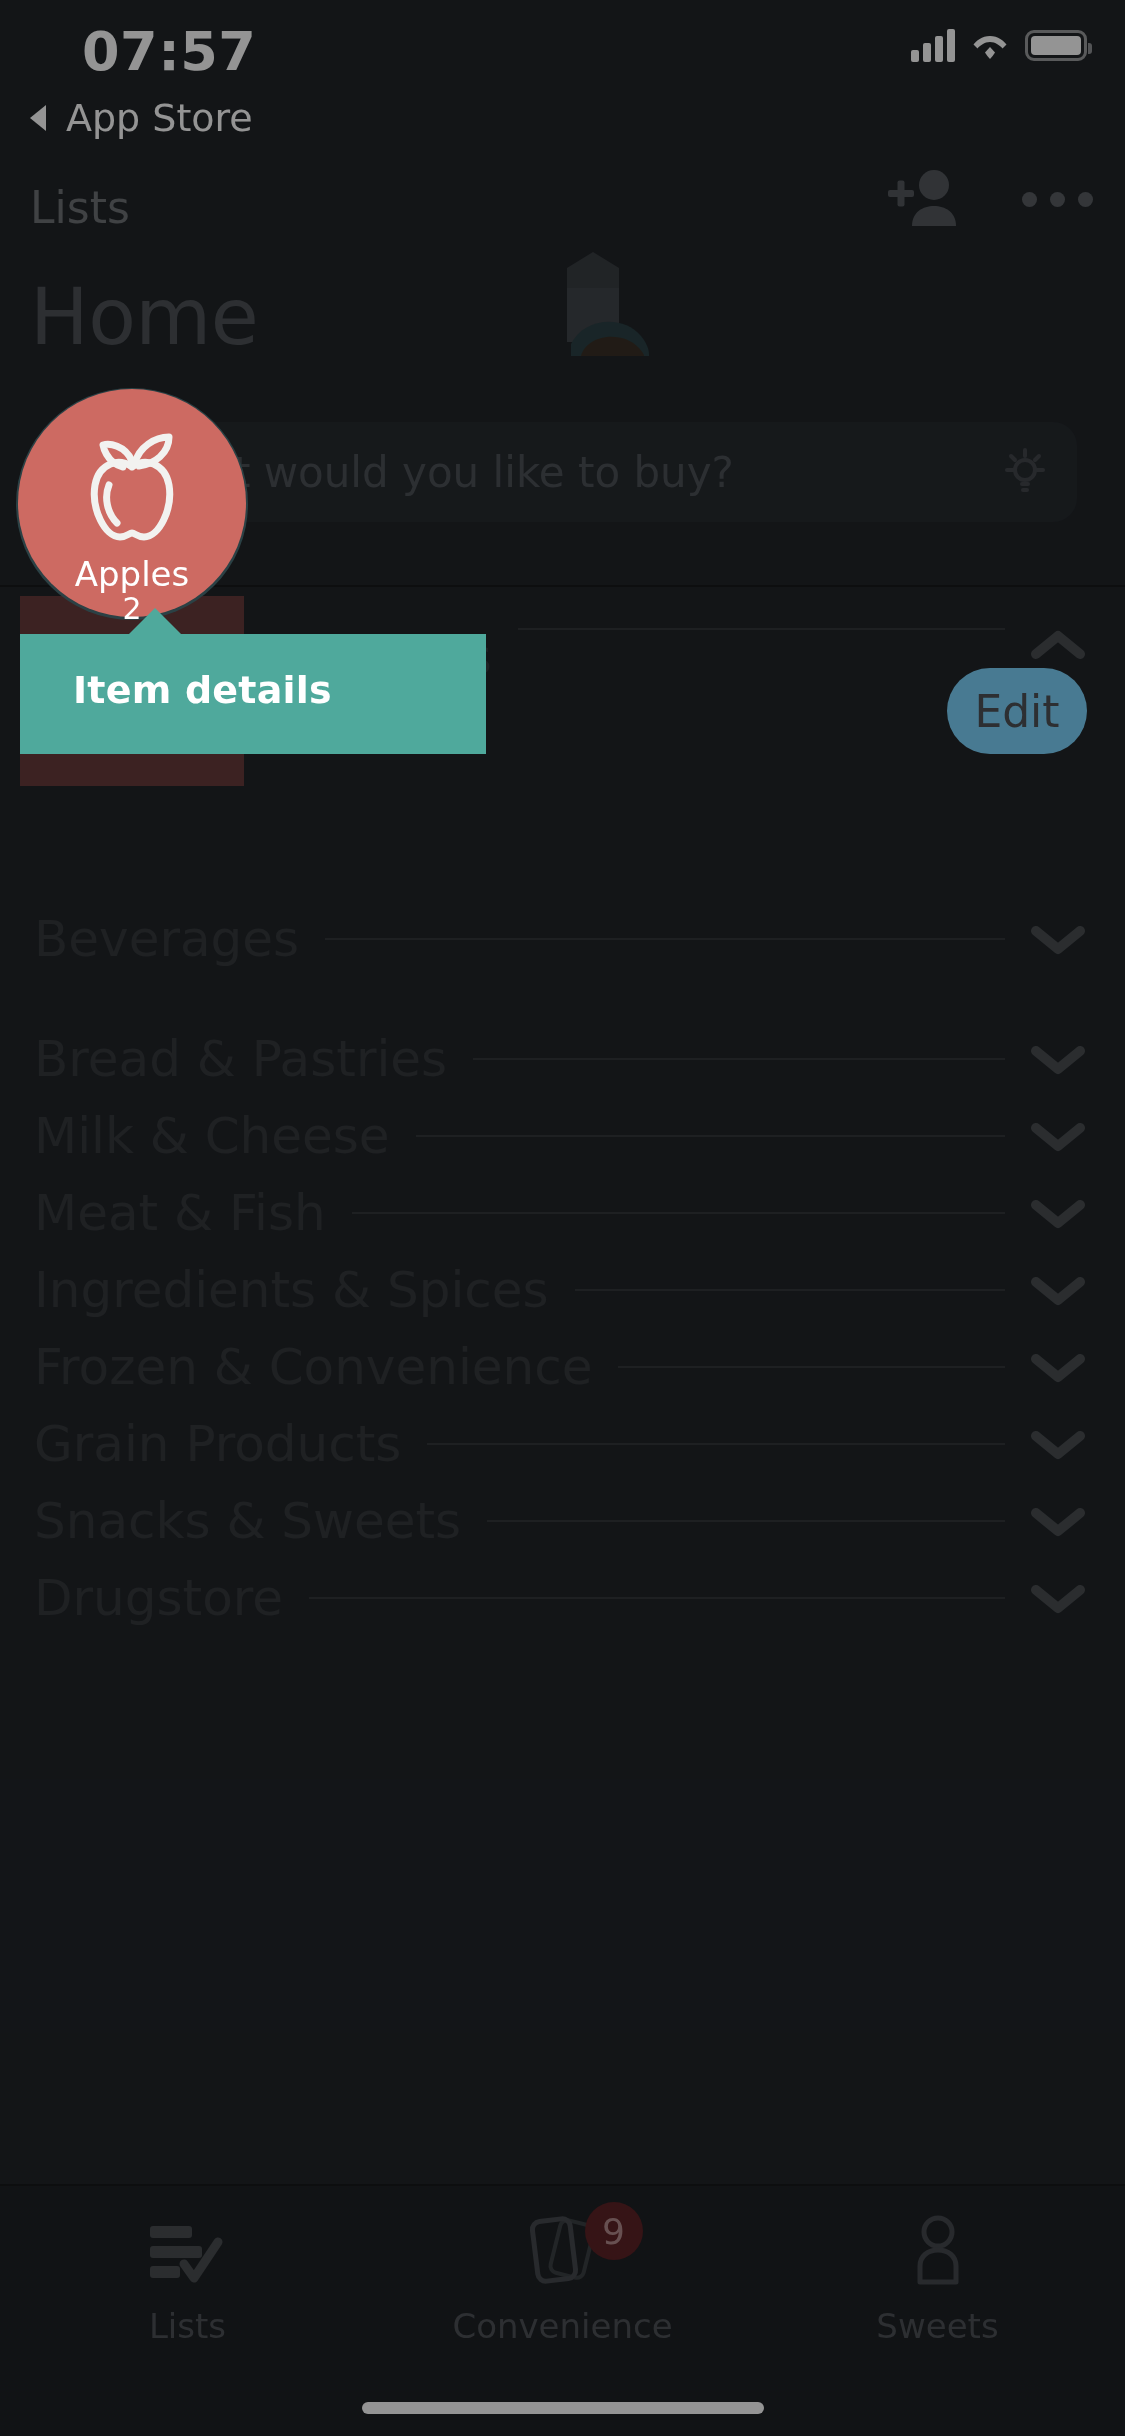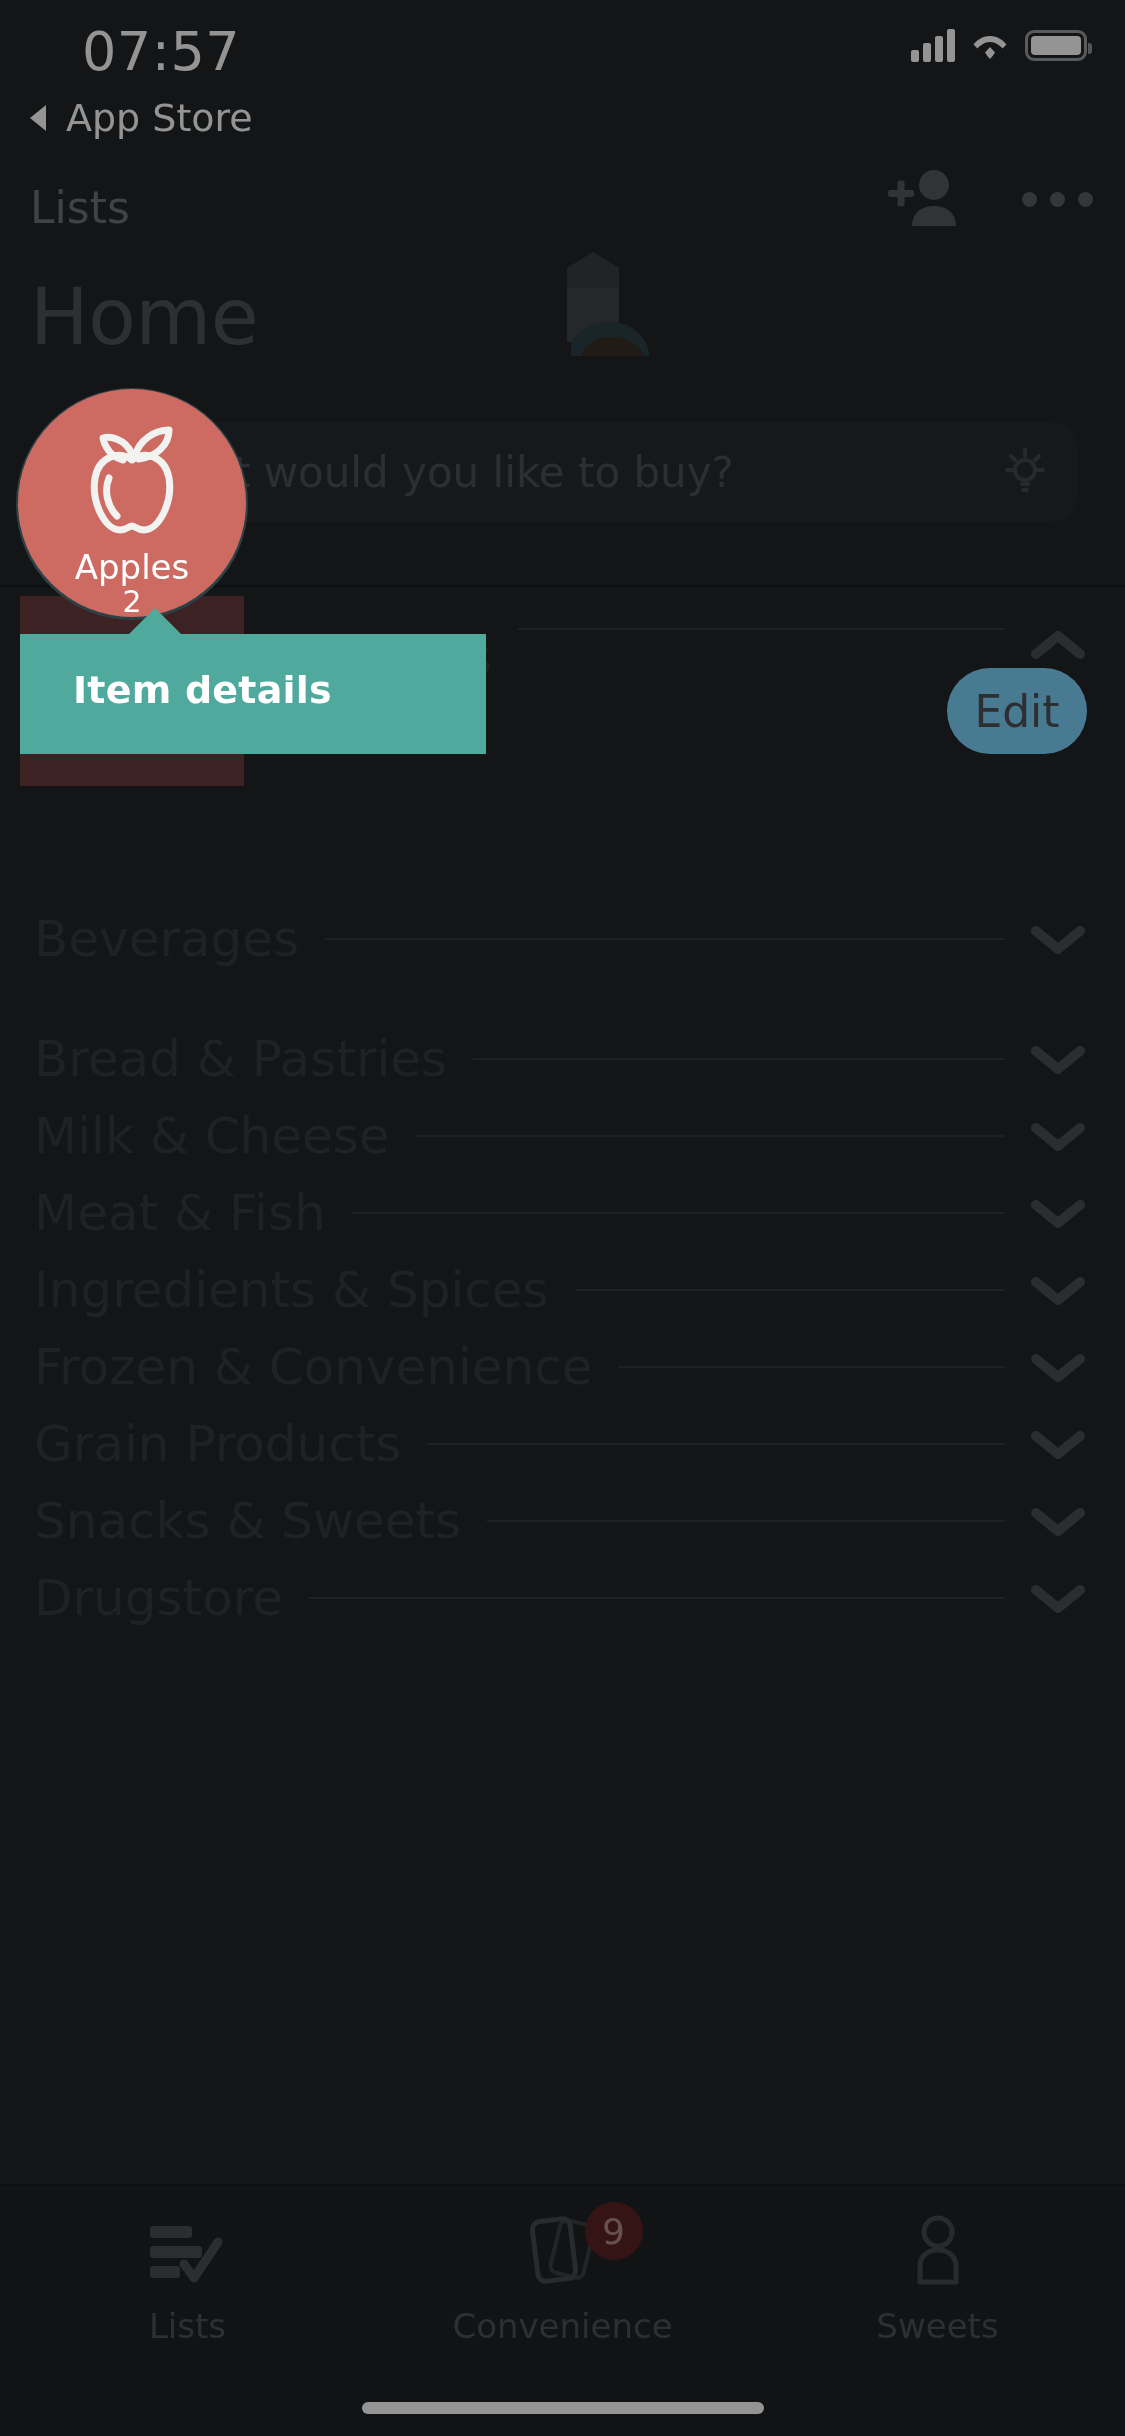--- a/index.html
+++ b/index.html
@@ -17,21 +17,21 @@
     background:#212529;
   }
 
   
   .status-bar {
     position:absolute; top:0; left:0; right:0; height:132px;
     color:#ffffff;
   }
   .sb-time {
     position:absolute; left:82px; top:20px;
-    font-size:54px; font-weight:400; letter-spacing:0.5px;
+    font-size:54px; font-weight:700; letter-spacing:0.5px;
     font-family:"DejaVu Sans","Liberation Sans",sans-serif;
     text-align:center;
   }
   .sb-right {
     position:absolute; right:38px; top:28px;
     display:flex; align-items:center; gap:16px;
   }
   .sig { display:flex; align-items:flex-end; gap:4px; height:34px; }
   .sig i { display:block; width:8px; background:#fff; border-radius:2px; }
   .sig i:nth-child(1){ height:12px; }
@@ -154,21 +154,21 @@
   }
   .spot-circle {
     position:absolute; left:-4px; top:-208px;
     width:232px; height:232px; border-radius:50%;
     background:#2b4145;
   }
   .item-bubble {
     position:absolute; left:18px; top:389px;
     width:228px; height:228px; border-radius:50%;
     background:#cd6a62;
-    display:flex; flex-direction:column; align-items:center; justify-content:flex-end;
+    display:flex; flex-direction:column; align-items:center; justify-content:space-between;
     padding-top:34px;
   }
   .apple-svg { width:118px; height:124px; }
   .item-name {
     font-size:34px; color:#ffffff; margin-top:10px; line-height:1.05; font-weight:400;
   }
   .item-qty { font-size:30px; color:#ffffff; line-height:1.05; font-weight:400; }
 
   
   .tooltip {

